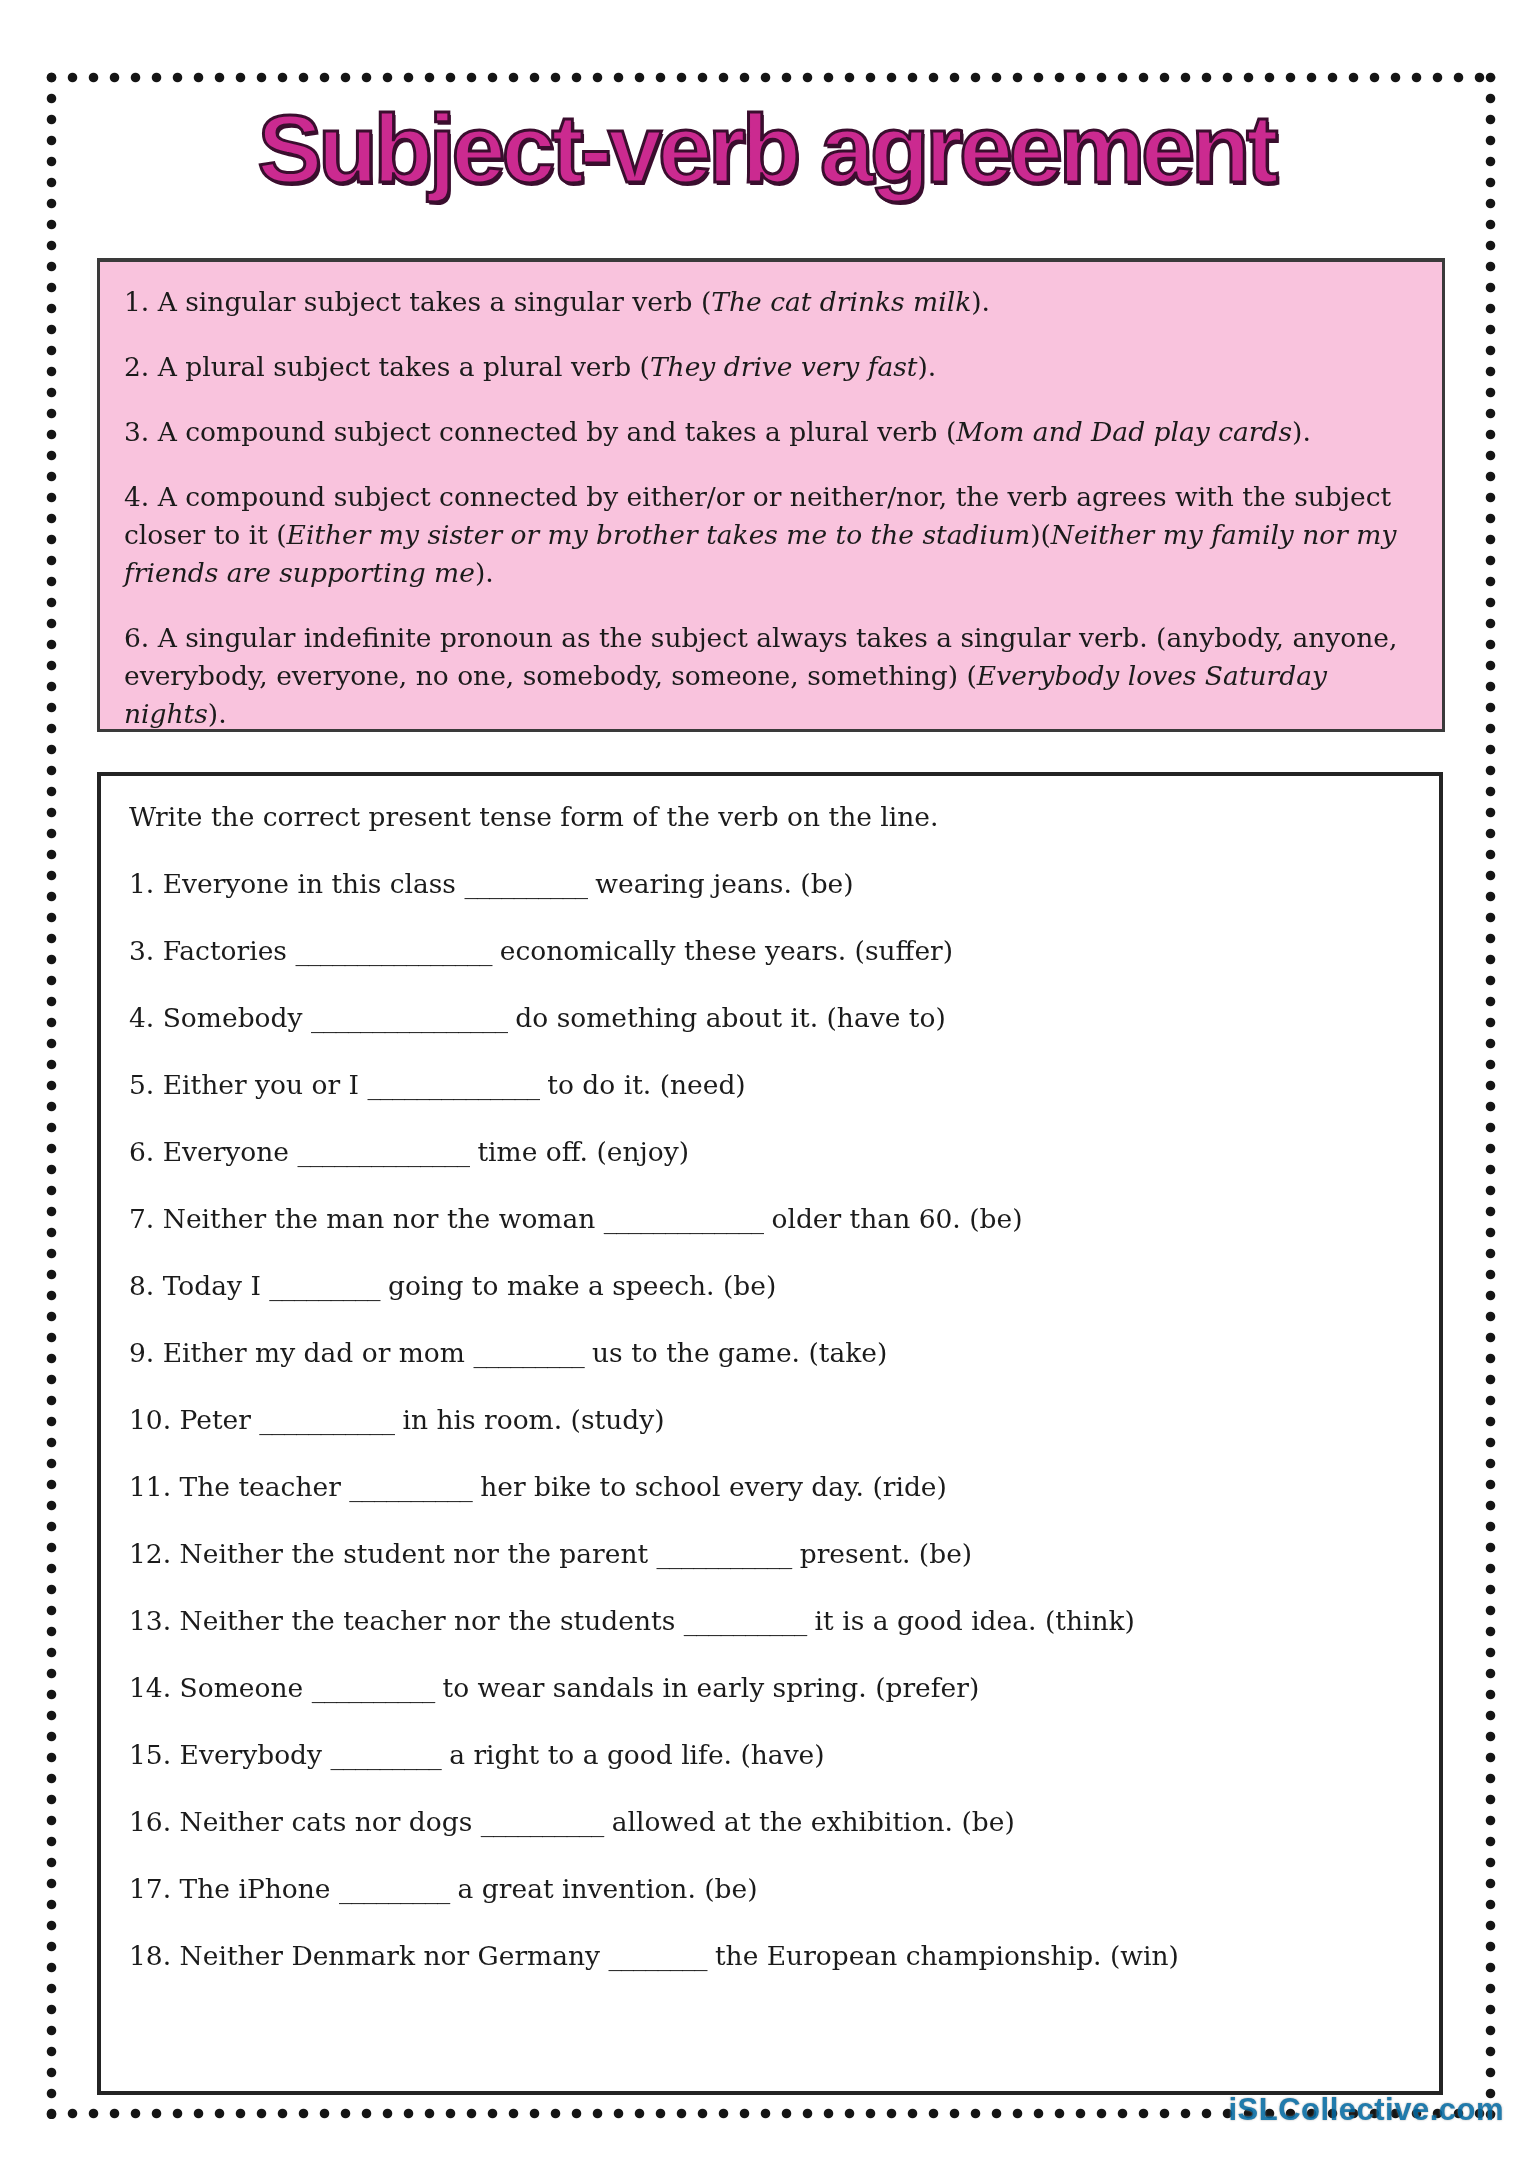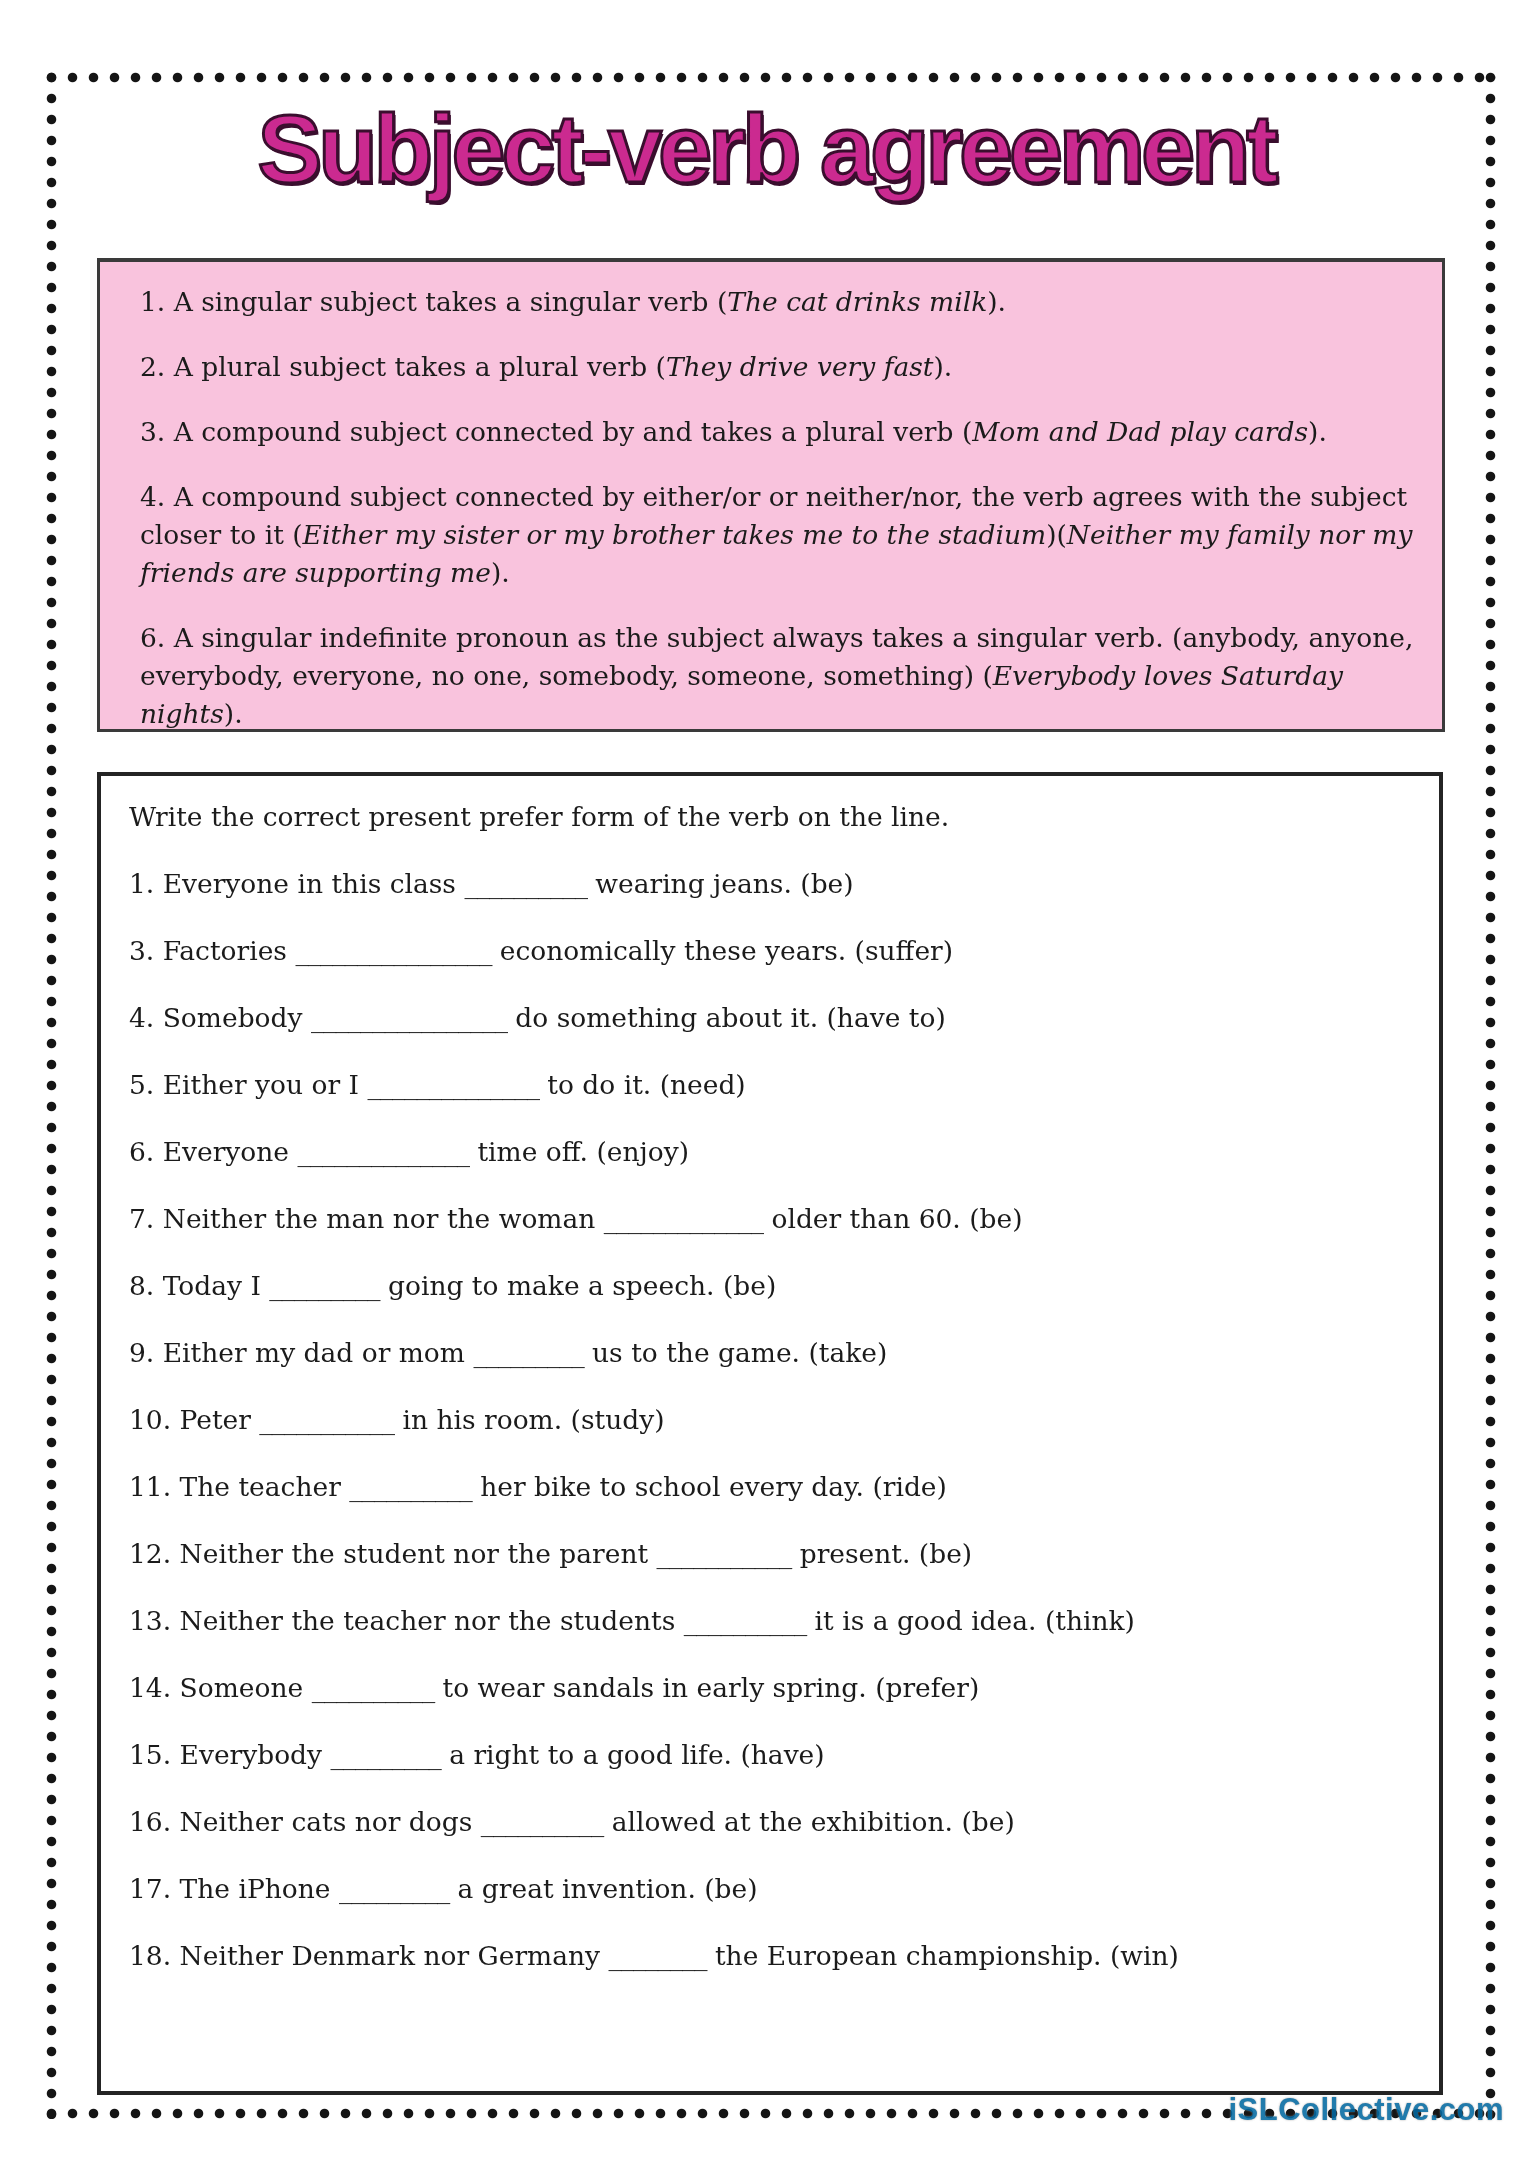--- a/index.html
+++ b/index.html
@@ -33,21 +33,21 @@
     text-shadow:2px 3px 0 #3a0e2e;
   }
 
   .rules-box {
     position:absolute; left:97px; top:258px; width:1348px; height:474px;
     box-sizing:border-box; background:#f9c3dd;
     border:3px solid #3a3a3a; border-top-width:4px;
     padding:21px 24px 0 24px;
   }
   .rule {
-    margin:0 0 27px 16px; font-size:26.5px; line-height:38px;
+    margin:0 0 27px 0; font-size:26.5px; line-height:38px;
   }
   .rule em { font-style:italic; }
 
   .exercise-box {
     position:absolute; left:97px; top:772px; width:1346px; height:1323px;
     box-sizing:border-box; background:#ffffff;
     border:4px solid #242424;
     padding:26px 28px 0 28px;
   }
   .instruction {
@@ -81,21 +81,21 @@
     <div>
         <p class="rule"><span>1. A singular subject takes a singular verb (</span><em>The cat drinks milk</em><span>).</span></p>
         <p class="rule"><span>2. A plural subject takes a plural verb (</span><em>They drive very fast</em><span>).</span></p>
         <p class="rule"><span>3. A compound subject connected by and takes a plural verb (</span><em>Mom and Dad play cards</em><span>).</span></p>
         <p class="rule"><span>4. A compound subject connected by either/or or neither/nor, the verb agrees with the subject closer to it (</span><em>Either my sister or my brother takes me to the stadium</em><span>)(</span><em>Neither my family nor my friends are supporting me</em><span>).</span></p>
         <p class="rule"><span>6. A singular indefinite pronoun as the subject always takes a singular verb. (anybody, anyone, everybody, everyone, no one, somebody, someone, something) (</span><em>Everybody loves Saturday nights</em><span>).</span></p>
       </div>
   </div>
 
   <div class="exercise-box">
-    <p class="instruction">Write the correct present prefer form of the verb on the line.</p>
+    <p class="instruction">Write the correct present tense form of the verb on the line.</p>
     <div>
         <p class="question">1. Everyone in this class <span class="blank">__________</span> wearing jeans. (be)</p>
         <p class="question">3. Factories <span class="blank">________________</span> economically these years. (suffer)</p>
         <p class="question">4. Somebody <span class="blank">________________</span> do something about it. (have to)</p>
         <p class="question">5. Either you or I <span class="blank">______________</span> to do it. (need)</p>
         <p class="question">6. Everyone <span class="blank">______________</span> time off. (enjoy)</p>
         <p class="question">7. Neither the man nor the woman <span class="blank">_____________</span> older than 60. (be)</p>
         <p class="question">8. Today I <span class="blank">_________</span> going to make a speech. (be)</p>
         <p class="question">9. Either my dad or mom <span class="blank">_________</span> us to the game. (take)</p>
         <p class="question">10. Peter <span class="blank">___________</span> in his room. (study)</p>

